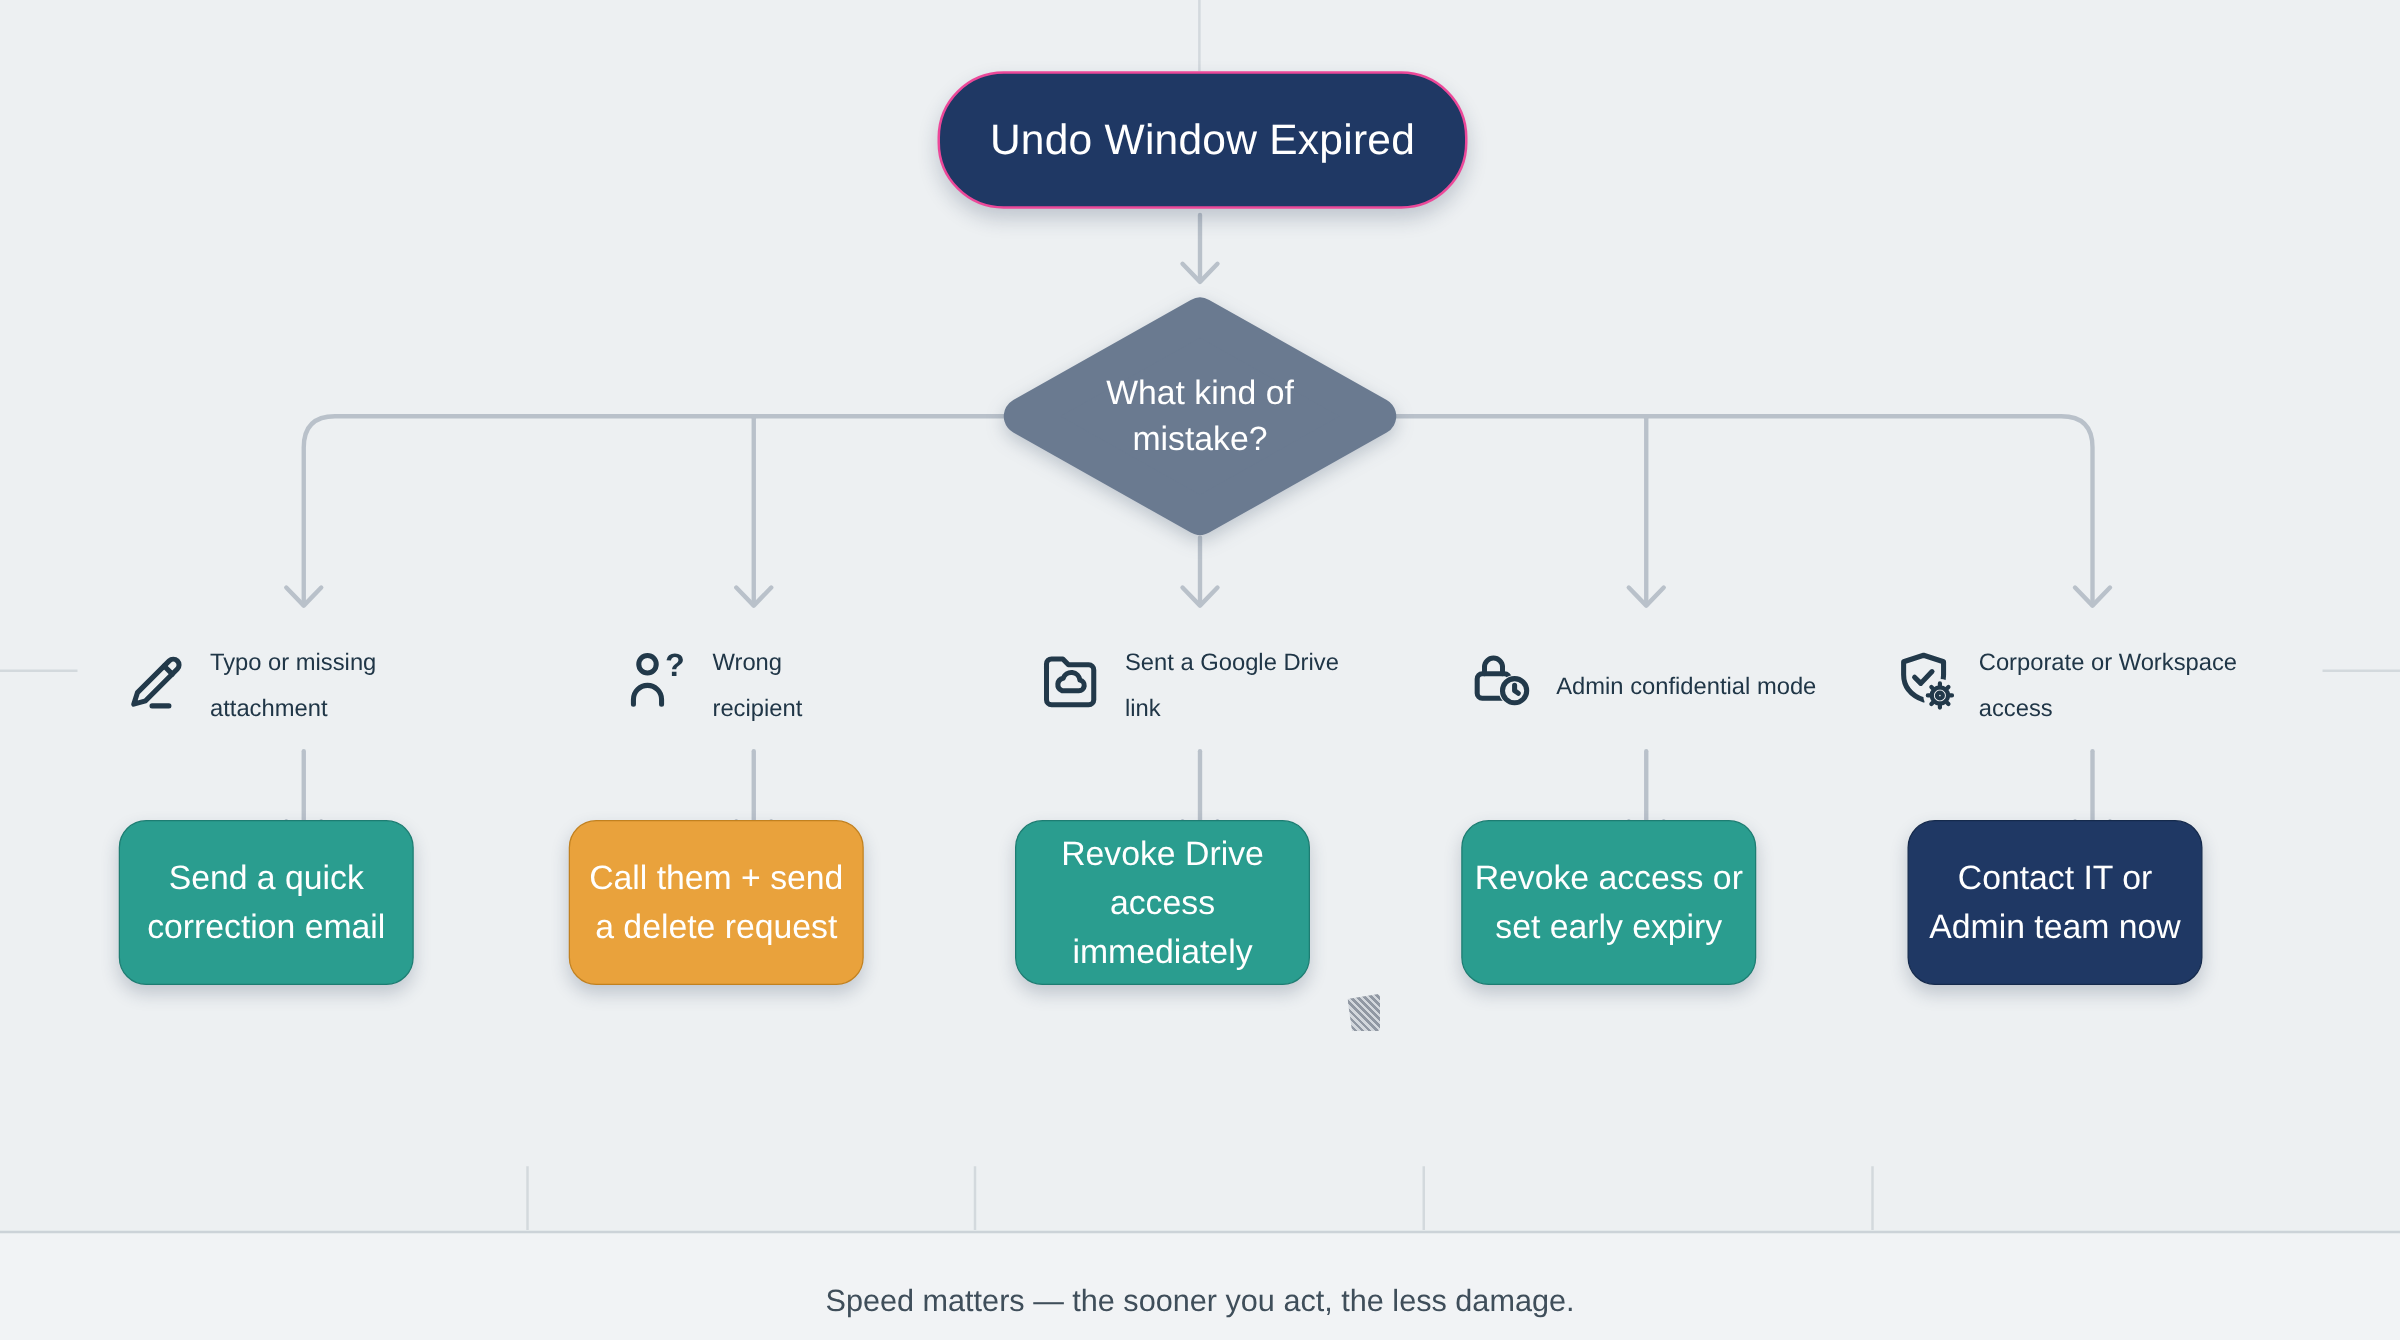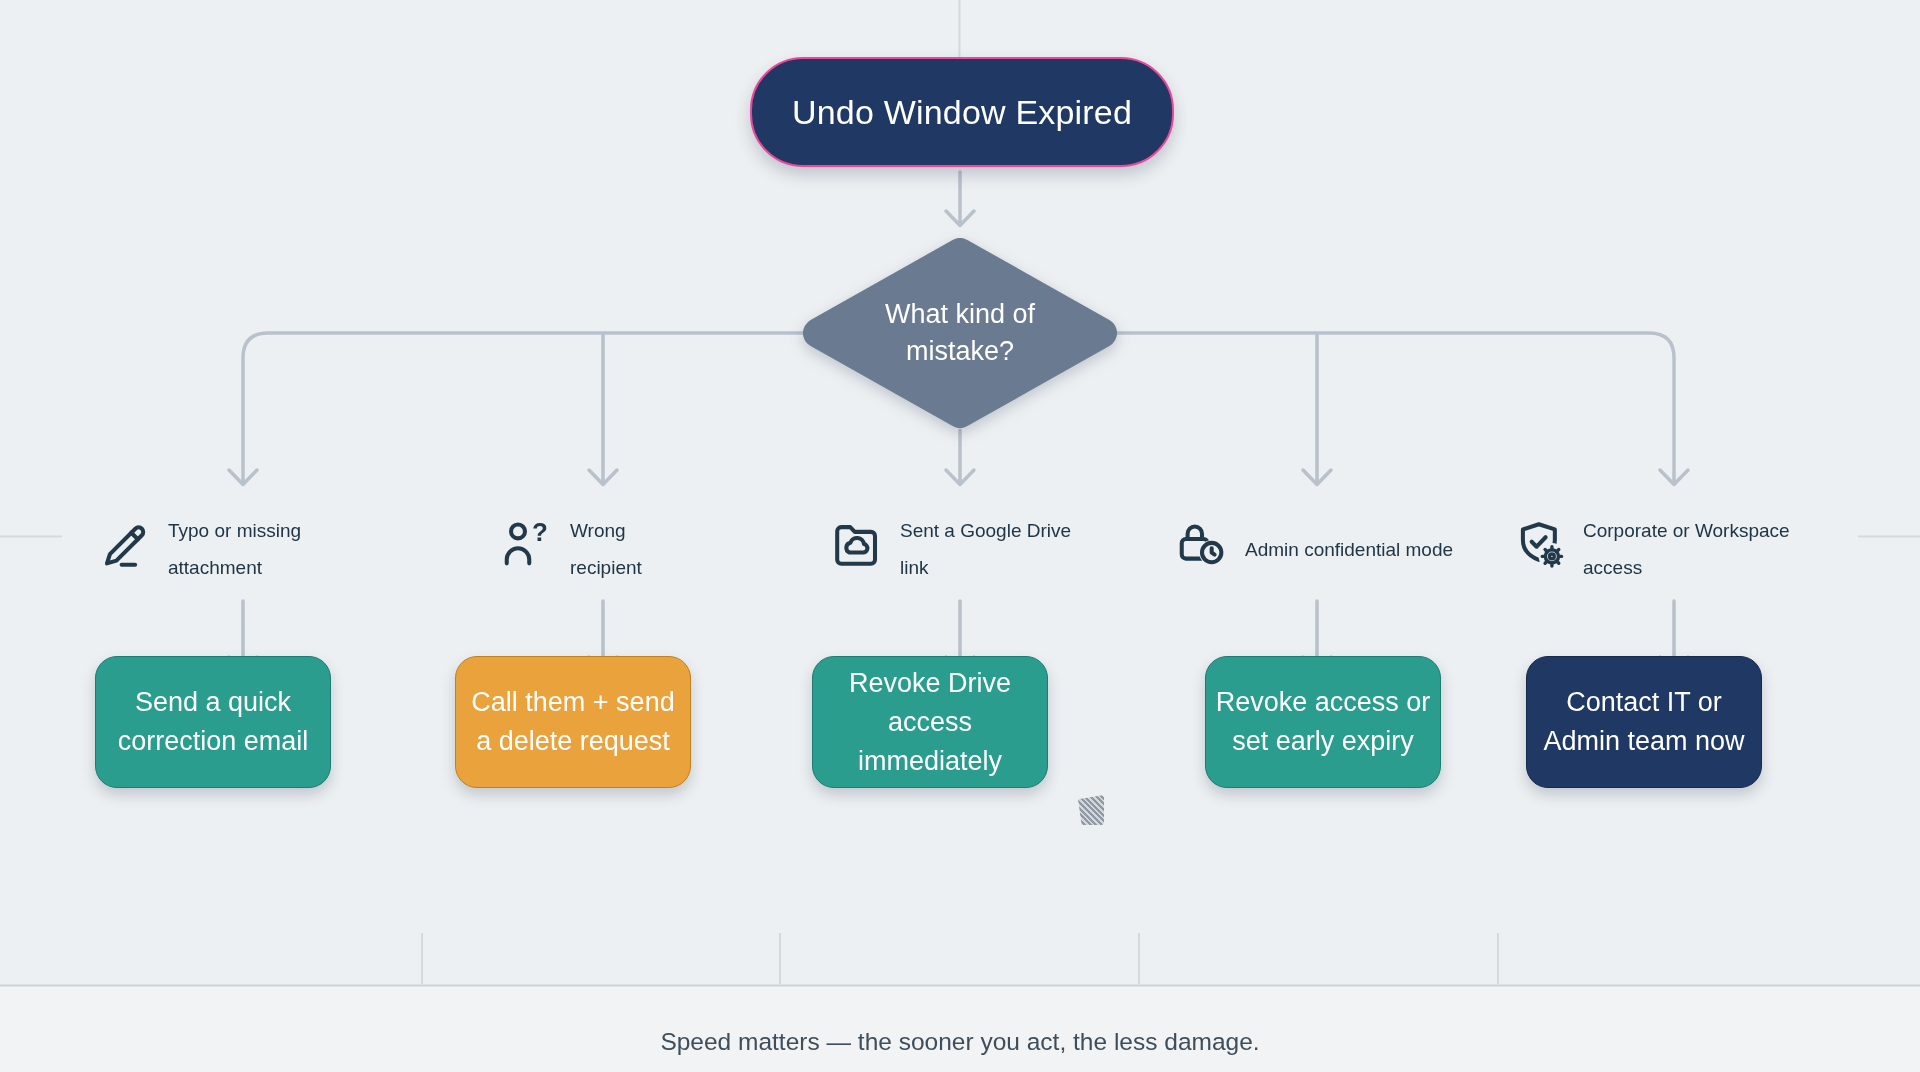--- a/index.html
+++ b/index.html
@@ -41,21 +41,21 @@
     display:flex;align-items:center;justify-content:center;text-align:center;
     color:#ffffff;font-size:27px;line-height:39px;font-weight:500;z-index:3;
     box-shadow:0 7px 14px rgba(40,60,85,.22);box-sizing:border-box;
   }
   .action.teal{background:#2a9d8f;border:1.5px solid #1d7d72;}
   .action.orange{background:#e9a23c;border:1.5px solid #c2811f;}
   .action.navy{background:#1f3864;border:1.5px solid #152a4c;}
   .a1{left:95px;}  .a1 .txt{width:200px;}
   .a2{left:455px;} .a2 .txt{width:220px;}
   .a3{left:812px;} .a3 .txt{width:248px;}
-  .a4{left:1169px;margin-left:36px;}.a4 .txt{width:228px;}
+  .a4{left:1169px;}.a4 .txt{width:228px;}
   .a5{left:1526px;}.a5 .txt{width:210px;}
 
   .cursor-artifact{
     position:absolute;left:1078px;top:795px;width:26px;height:30px;z-index:5;
     background:repeating-linear-gradient(45deg,rgba(92,102,118,.75) 0 2px,rgba(168,175,186,.45) 2px 4px);
     clip-path:polygon(0 14%,100% 0,100% 100%,14% 100%);border-radius:3px;opacity:.85;
   }
   .footer-note{
     position:absolute;left:0;top:1028px;width:1920px;text-align:center;z-index:3;
     font-size:24.5px;color:#3f4e5a;

